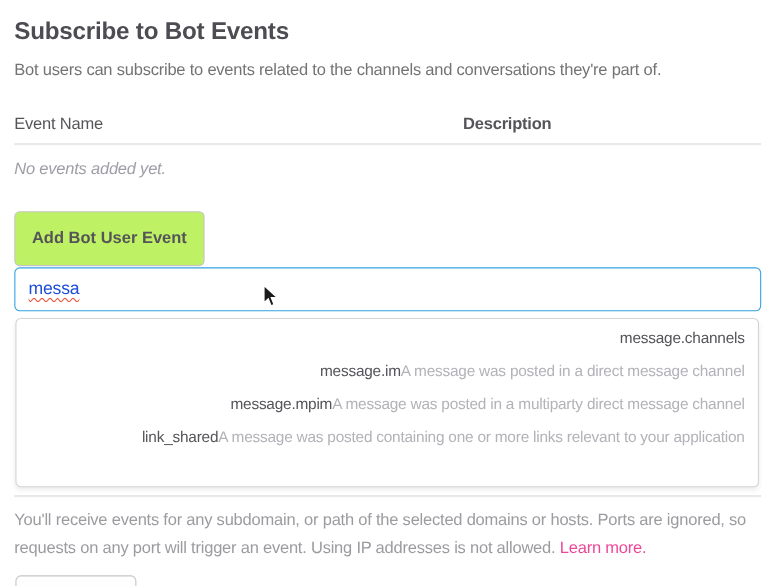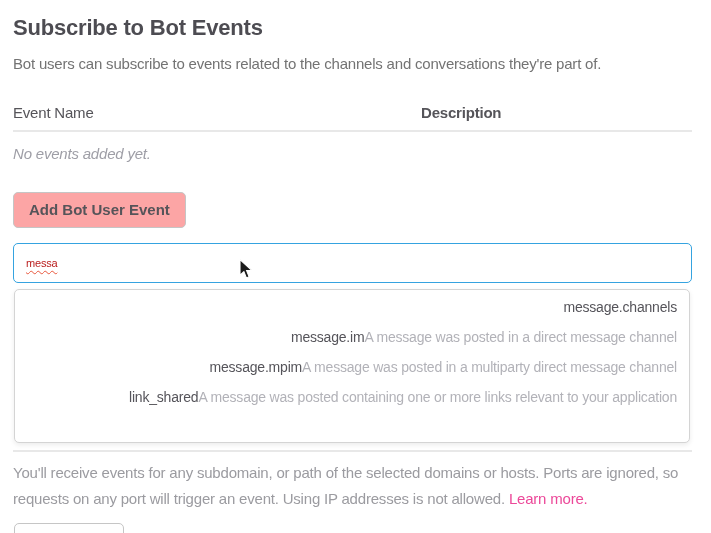--- a/index.html
+++ b/index.html
@@ -45,23 +45,23 @@
   .empty-message {
     position: absolute;
     left: 13px; top: 145px;
     font-style: italic;
     font-size: 15px;
     color: #9e9ea6;
   }
   .add-event-button {
     position: absolute;
     left: 13px; top: 192px;
-    height: 36px;
+    height: 50px;
     padding: 0 15px;
-    background: #fca5a5;
+    background: #bef264;
     border: 1px solid #c5c5c5;
     border-radius: 5px;
     font-family: "Liberation Sans", sans-serif;
     font-size: 15px;
     font-weight: bold;
     color: #555459;
     line-height: 32px;
     cursor: pointer;
   }
   .event-search-input {
@@ -69,22 +69,22 @@
     left: 13px; top: 243px;
     width: 679px; height: 40px;
     background: #ffffff;
     border: 1px solid #35a3e0;
     border-radius: 5px;
     display: flex;
     align-items: center;
     padding: 0 12px;
   }
   .event-search-text {
-    font-size: 11px;
-    color: #b91c1c;
+    font-size: 16px;
+    color: #1d4ed8;
     text-decoration: underline wavy #e8583e 1px;
     text-underline-offset: 3px;
   }
   .suggestion-dropdown {
     position: absolute;
     left: 14px; top: 289px;
     width: 676px; height: 154px;
     background: #ffffff;
     border: 1px solid #d4d4d4;
     border-radius: 5px;

